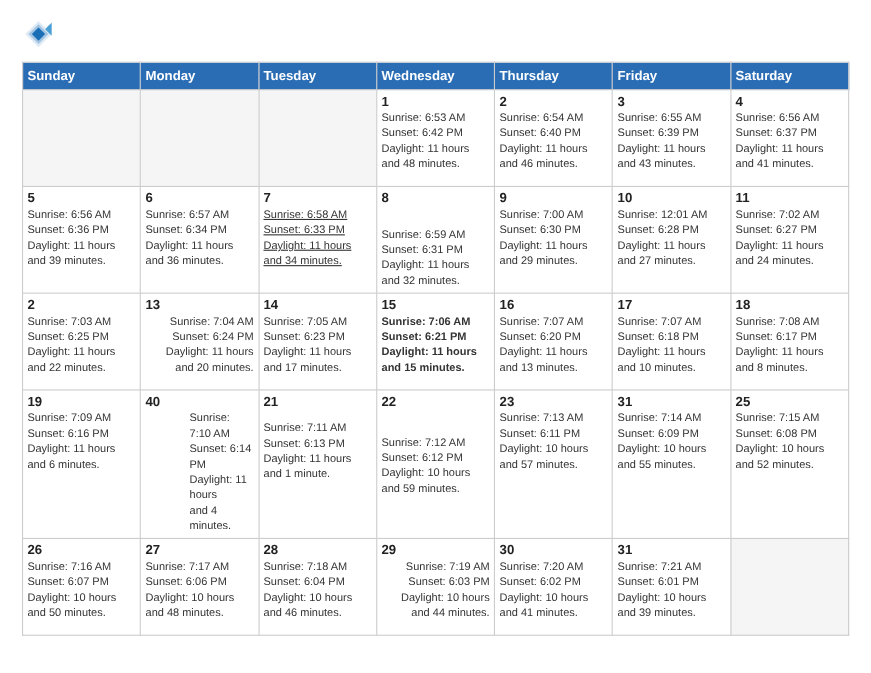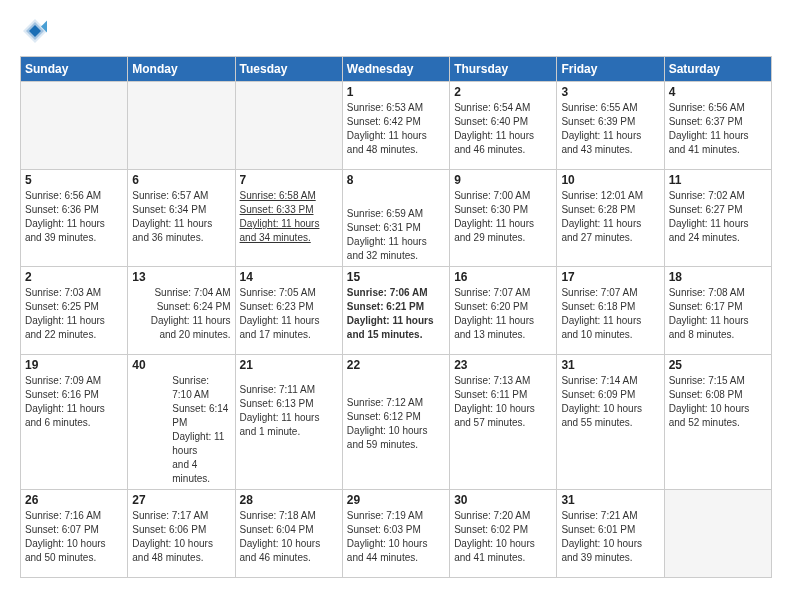--- a/index.html
+++ b/index.html
@@ -329,21 +329,21 @@
           </td>
           <td>
             <span class="day-num">28</span>
             <div class="day-info" style="white-space: pre-line;">Sunrise: 7:18 AM
 Sunset: 6:04 PM
 Daylight: 10 hours
 and 46 minutes.</div>
           </td>
           <td>
             <span class="day-num">29</span>
-            <div class="day-info" style="white-space: pre-line;">Sunrise: 7:19 AM
+            <div class="day-info" style="white-space: pre-line; text-align: right;">Sunrise: 7:19 AM
 Sunset: 6:03 PM
 Daylight: 10 hours
 and 44 minutes.</div>
           </td>
           <td>
             <span class="day-num">30</span>
             <div class="day-info" style="white-space: pre-line;">Sunrise: 7:20 AM
 Sunset: 6:02 PM
 Daylight: 10 hours
 and 41 minutes.</div>

